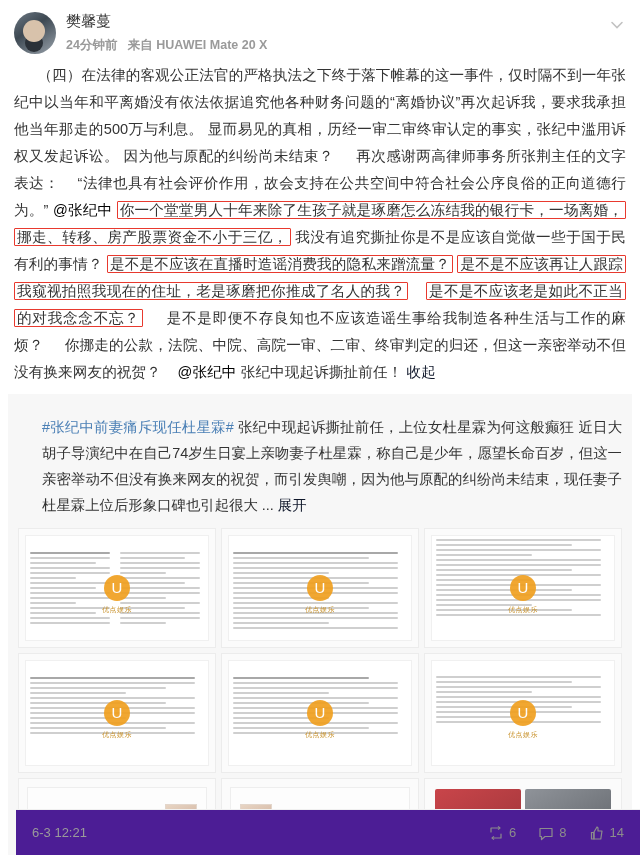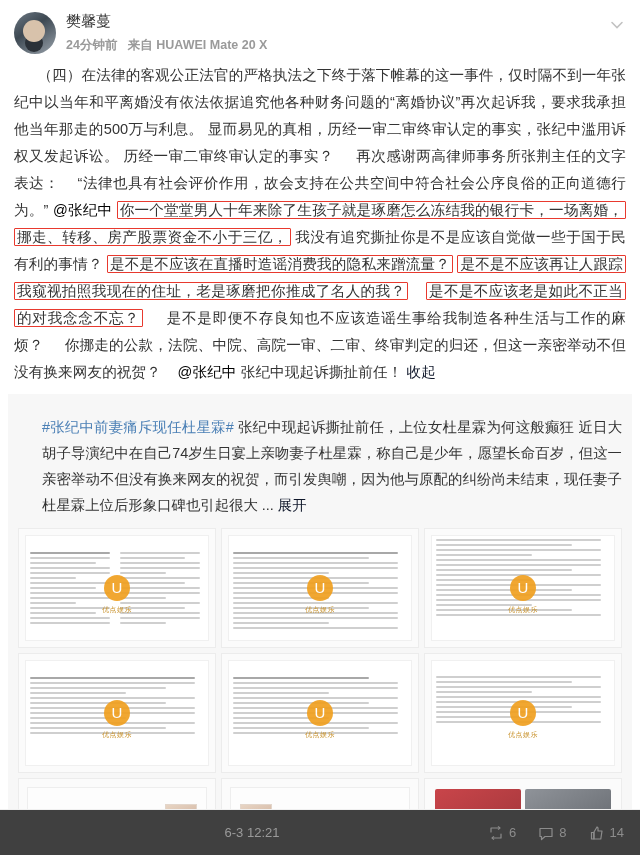--- a/index.html
+++ b/index.html
@@ -217,28 +217,27 @@
   .doc-title {
     font-size: 7.5px;
     color: #555;
     text-align: center;
     margin-bottom: 4px;
   }
 
   
   .post-footer {
     position: absolute;
-    left: 0; right: 0; bottom: 0;
+    left: 16px; right: 0; bottom: 0;
     height: 46px;
     display: flex;
     align-items: center;
     padding: 0 16px;
     border-top: 1px solid #f0f0f0;
-    background: #404040;
-    text-align: center;
+    background: #4c1d95;
   }
   .timestamp {
     font-size: 13px;
     color: #9a9a9a;
     flex: 1 1 auto;
   }
   .actions {
     display: flex;
     align-items: center;
     gap: 22px;
@@ -270,21 +269,21 @@
     <div class="chev">
       <svg width="18" height="18" viewBox="0 0 18 18">
           <path d="M4 6.5 L9 11.5 L14 6.5" fill="none" stroke="#c2c2c2" stroke-width="1.6" stroke-linecap="round"></path>
         </svg>
     </div>
   </div>
 
   <div class="post-body">
     <span class="indent"></span><span>（四）在法律的客观公正法官的严格执法之下终于落下帷幕的这一事件，仅时隔不到一年张纪中以当年和平离婚没有依法依据追究他各种财务问题的“离婚协议”再次起诉我，要求我承担他当年那走的500万与利息。</span>
     <span>显而易见的真相，历经一审二审终审认定的事实，张纪中滥用诉权又发起诉讼。</span>
-    <span>历经一审二审终审认定的事实？</span>
+    <span>因为他与原配的纠纷尚未结束？</span>
     &nbsp;&nbsp;&nbsp;
     <span>再次感谢两高律师事务所张荆主任的文字表达：</span>
     &nbsp;&nbsp;
     <span>“法律也具有社会评价作用，故会支持在公共空间中符合社会公序良俗的正向道德行为。”</span>
     <span class="blue">@张纪中</span>
     <span class="boxed">你一个堂堂男人十年来除了生孩子就是琢磨怎么冻结我的银行卡，一场离婚，挪走、转移、房产股票资金不小于三亿，</span>
     <span>我没有追究撕扯你是不是应该自觉做一些于国于民有利的事情？</span>
     <span class="boxed">是不是不应该在直播时造谣消费我的隐私来蹭流量？</span>
     <span class="boxed">是不是不应该再让人跟踪我窥视拍照我现在的住址，老是琢磨把你推成了名人的我？</span>
     &nbsp;&nbsp;

